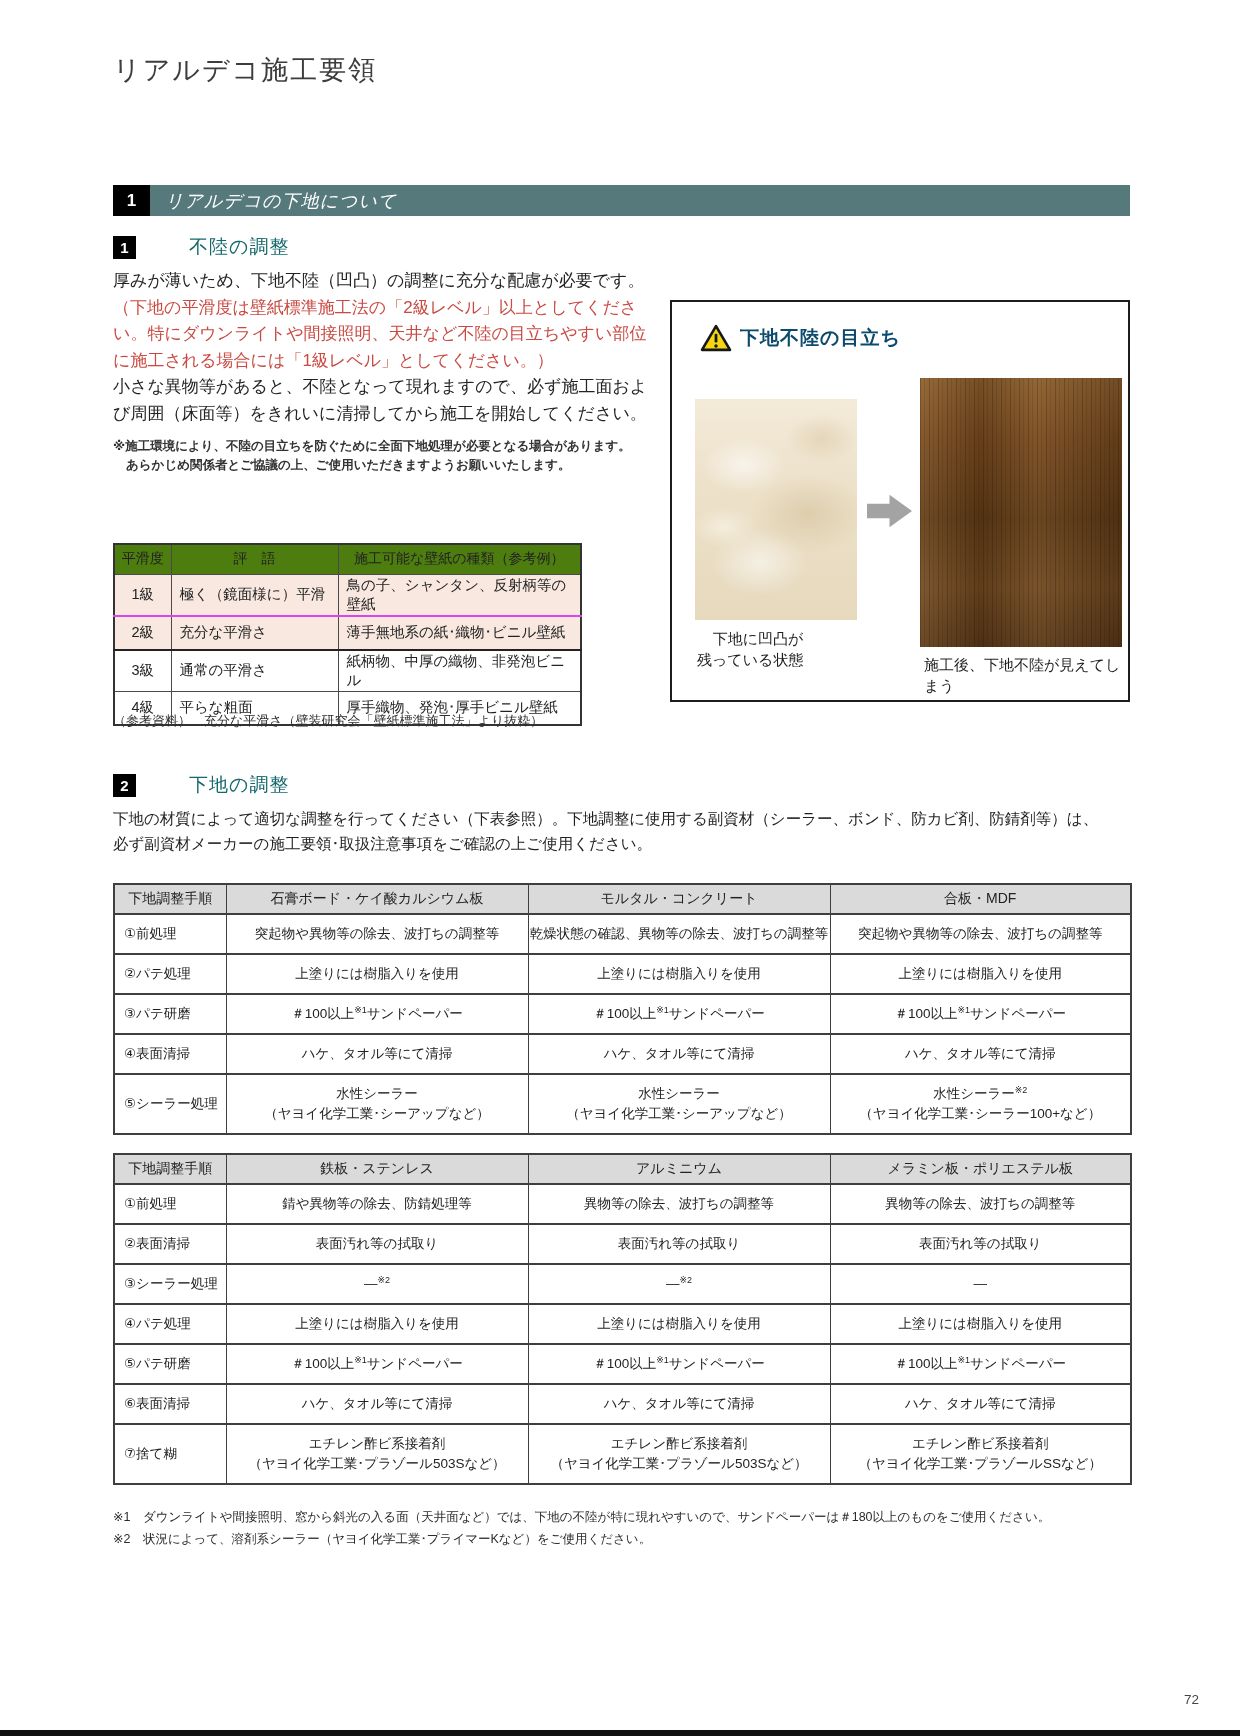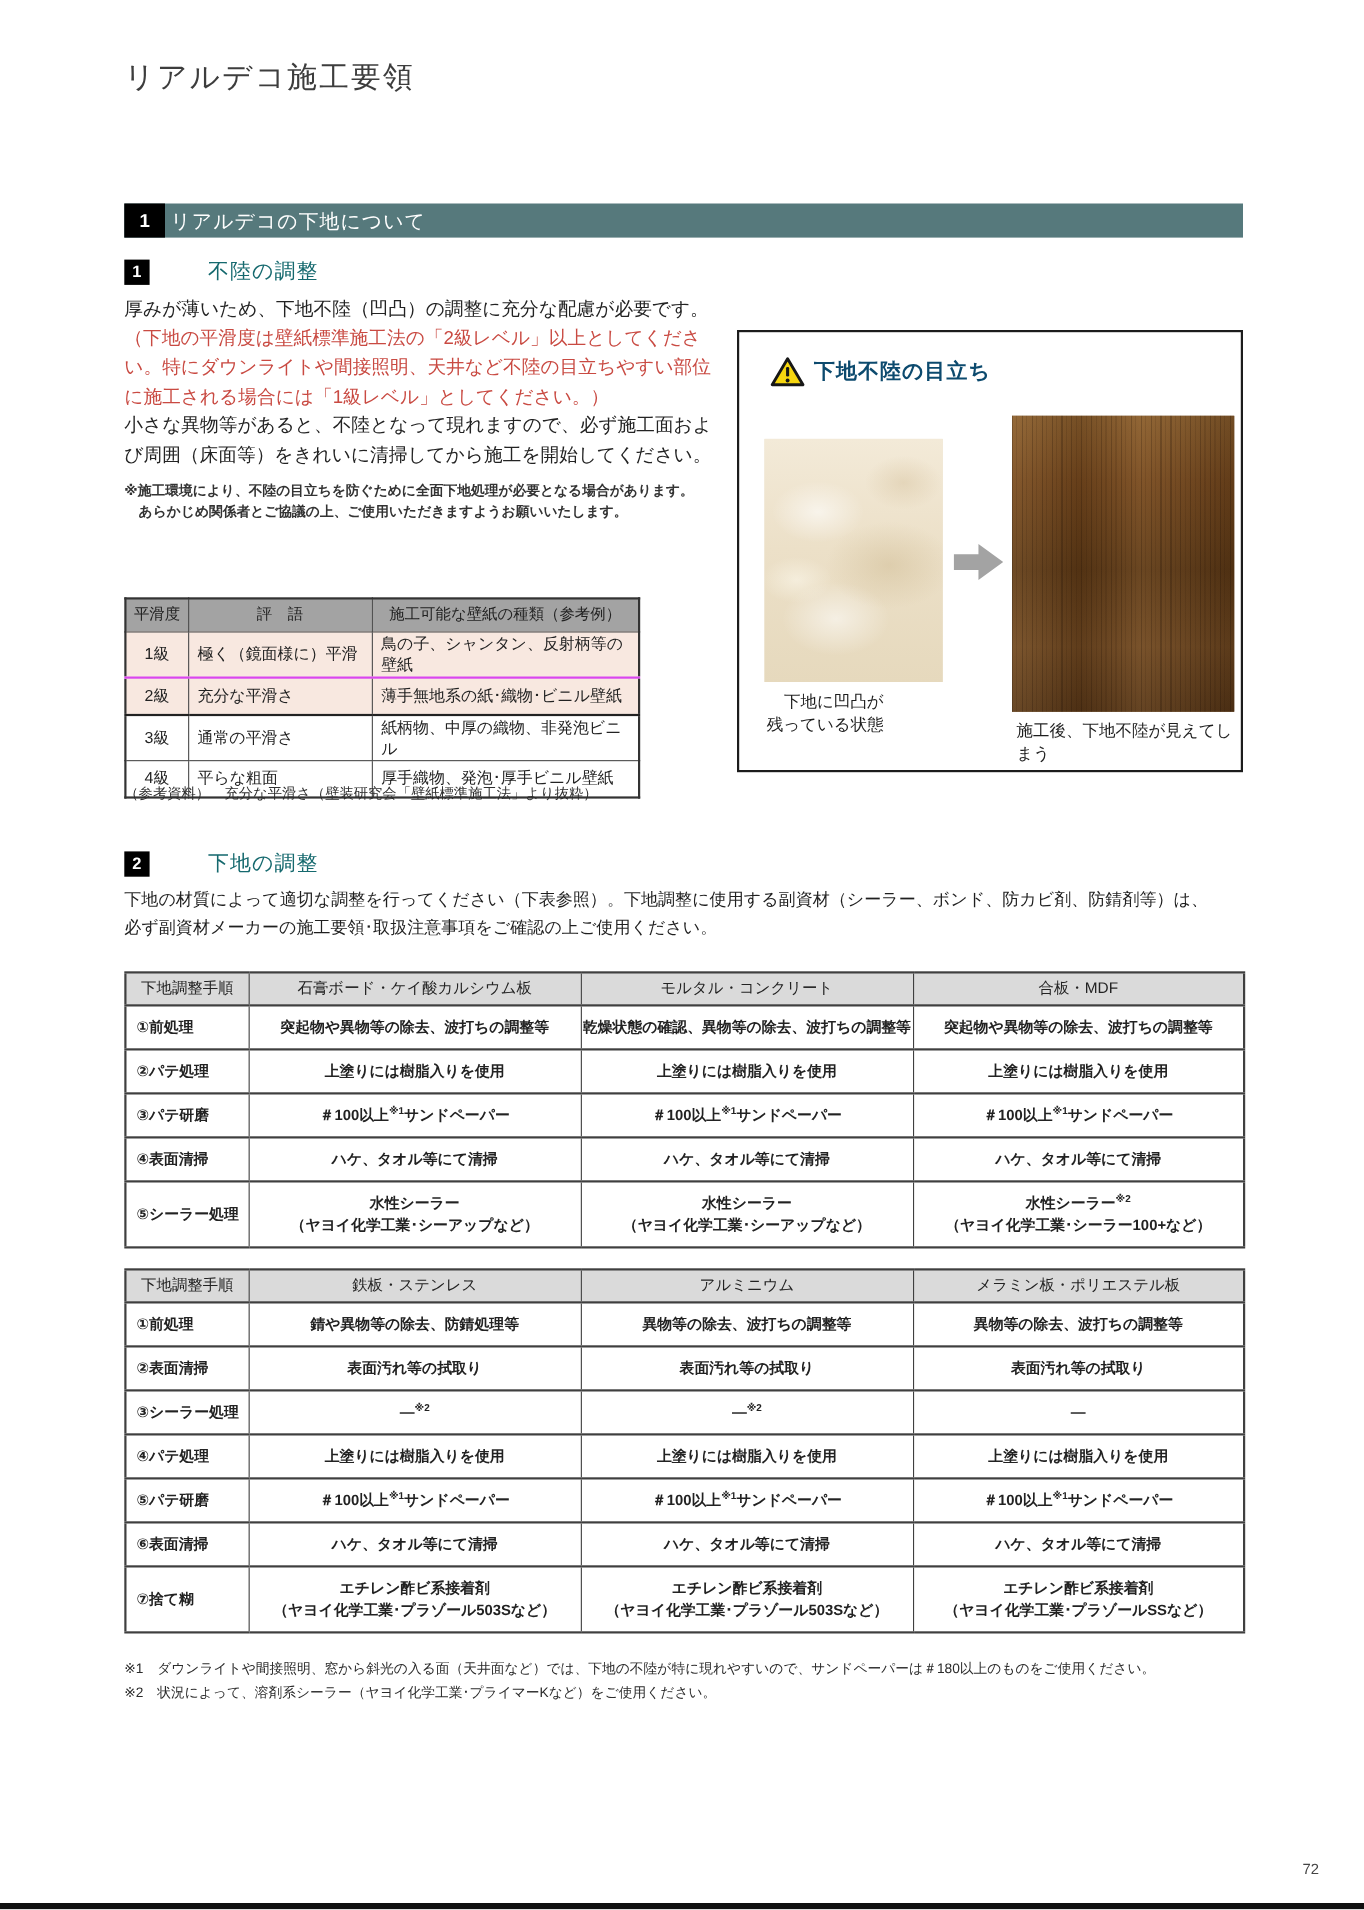--- a/index.html
+++ b/index.html
@@ -6,36 +6,36 @@
   *{box-sizing:border-box;}
   .page{
     position:relative;width:1240px;height:1736px;background:#ffffff;
     font-family:"Liberation Sans","DejaVu Sans",sans-serif;color:#222;
     overflow:hidden;
   }
   .doc-title{position:absolute;left:113px;top:52px;font-size:27px;color:#3d3d3d;letter-spacing:2px;font-weight:400;}
   
   .section-bar{position:absolute;left:113px;top:185px;width:1017px;height:31px;background:#56797c;display:flex;align-items:stretch;}
   .section-bar .num{width:37px;background:#000;color:#fff;display:flex;align-items:center;justify-content:center;font-size:17px;font-weight:bold;}
-  .section-bar .ttl{color:#fff;font-size:18px;display:flex;align-items:center;padding-left:5px;letter-spacing:1px;}
+  .section-bar .ttl{color:#fff;font-size:18px;display:flex;align-items:center;padding-left:15px;letter-spacing:1px;font-style:italic;}
   
   .sub-head{position:absolute;display:flex;align-items:center;gap:9px;}
   .sub-head .num{width:23px;height:23px;background:#000;color:#fff;display:flex;align-items:center;justify-content:center;font-size:15px;font-weight:bold;}
   .sub-head .ttl{color:#15696e;font-size:19px;font-weight:normal;letter-spacing:1px;margin-left:44px;}
   
   .para1{position:absolute;left:113px;top:268px;width:540px;font-size:17px;line-height:1.56;color:#232323;}
   .para1 .red{color:#c94a42;}
   .note{position:absolute;left:113px;top:437px;font-size:12.5px;line-height:1.55;color:#333;font-weight:bold;}
   .note .l2{padding-left:13px;}
   
   table{border-collapse:collapse;}
   .tbl-s{position:absolute;left:113px;top:543px;width:467px;table-layout:fixed;}
   .tbl-s th,.tbl-s td{border:1px solid #4a4a4a;font-weight:normal;}
   .tbl-s{border:2px solid #333;}
-  .tbl-s th{background:#a3a3a3;height:30px;font-size:14px;text-align:center;margin-left:20px;}
+  .tbl-s th{background:#4d7c0f;height:30px;font-size:14px;text-align:center;margin-left:20px;}
   .tbl-s td{height:34px;font-size:14.5px;}
   .tbl-s td.c{text-align:center;}
   .tbl-s td.l{text-align:left;padding-left:8px;}
   .tbl-s tr.pink td{background:#f8e8e0;}
   .tbl-s tr.emph td{border-top:2px solid #d946ef;border-bottom:2px solid #222;}
   .ref-caption{position:absolute;left:113px;top:712px;font-size:13px;color:#2e2e2e;}
   
   .fig-box{position:absolute;left:670px;top:300px;width:460px;height:402px;border:2px solid #1c1c1c;background:#fff;}
   .fig-title{position:absolute;left:28px;top:22px;display:flex;align-items:center;gap:8px;}
   .fig-title .ttl{font-size:19px;font-weight:bold;color:#0c4a6e;letter-spacing:1px;}
@@ -58,21 +58,21 @@
   .arrow-right{position:absolute;left:195px;top:188px;width:45px;height:42px;}
   .fig-cap{position:absolute;font-size:15px;line-height:1.4;color:#1e1e1e;white-space:pre-line;}
   .cap-left{left:25px;top:326px;text-align:right;}
   .cap-right{left:252px;top:352px;}
   
   .para2{position:absolute;left:113px;top:806px;width:1020px;font-size:15.5px;line-height:1.62;white-space:pre-line;color:#1f1f1f;}
   
   .tbl-big{position:absolute;left:113px;width:1017px;table-layout:fixed;border:2px solid #3f3f3f;}
   .tbl-big th,.tbl-big td{border-left:1px solid #3f3f3f;border-right:1px solid #3f3f3f;border-top:2px solid #3f3f3f;border-bottom:2px solid #3f3f3f;font-weight:normal;}
   .tbl-big th{background:#dadada;height:30px;font-size:14px;text-align:center;}
-  .tbl-big td{height:40px;font-size:13.5px;text-align:center;white-space:pre-line;line-height:1.45;font-weight:bold;}
+  .tbl-big td{height:40px;font-size:13.5px;text-align:center;white-space:pre-line;line-height:1.45;}
   .tbl-big td.step{text-align:left;padding-left:9px;}
   .tbl-big tr.tall td{height:60px;}
   .tbl-a{top:883px;}
   .tbl-b{top:1153px;}
   sup.fn{font-size:9px;vertical-align:super;line-height:0;}
   
   .footnotes{position:absolute;left:113px;top:1507px;font-size:12.5px;line-height:1.75;color:#2b2b2b;}
   .page-num{position:absolute;left:1184px;top:1692px;font-size:13.5px;color:#444;}
   .bottom-edge{position:absolute;left:0;bottom:0;width:100%;height:6px;background:#101010;}
 </style>

